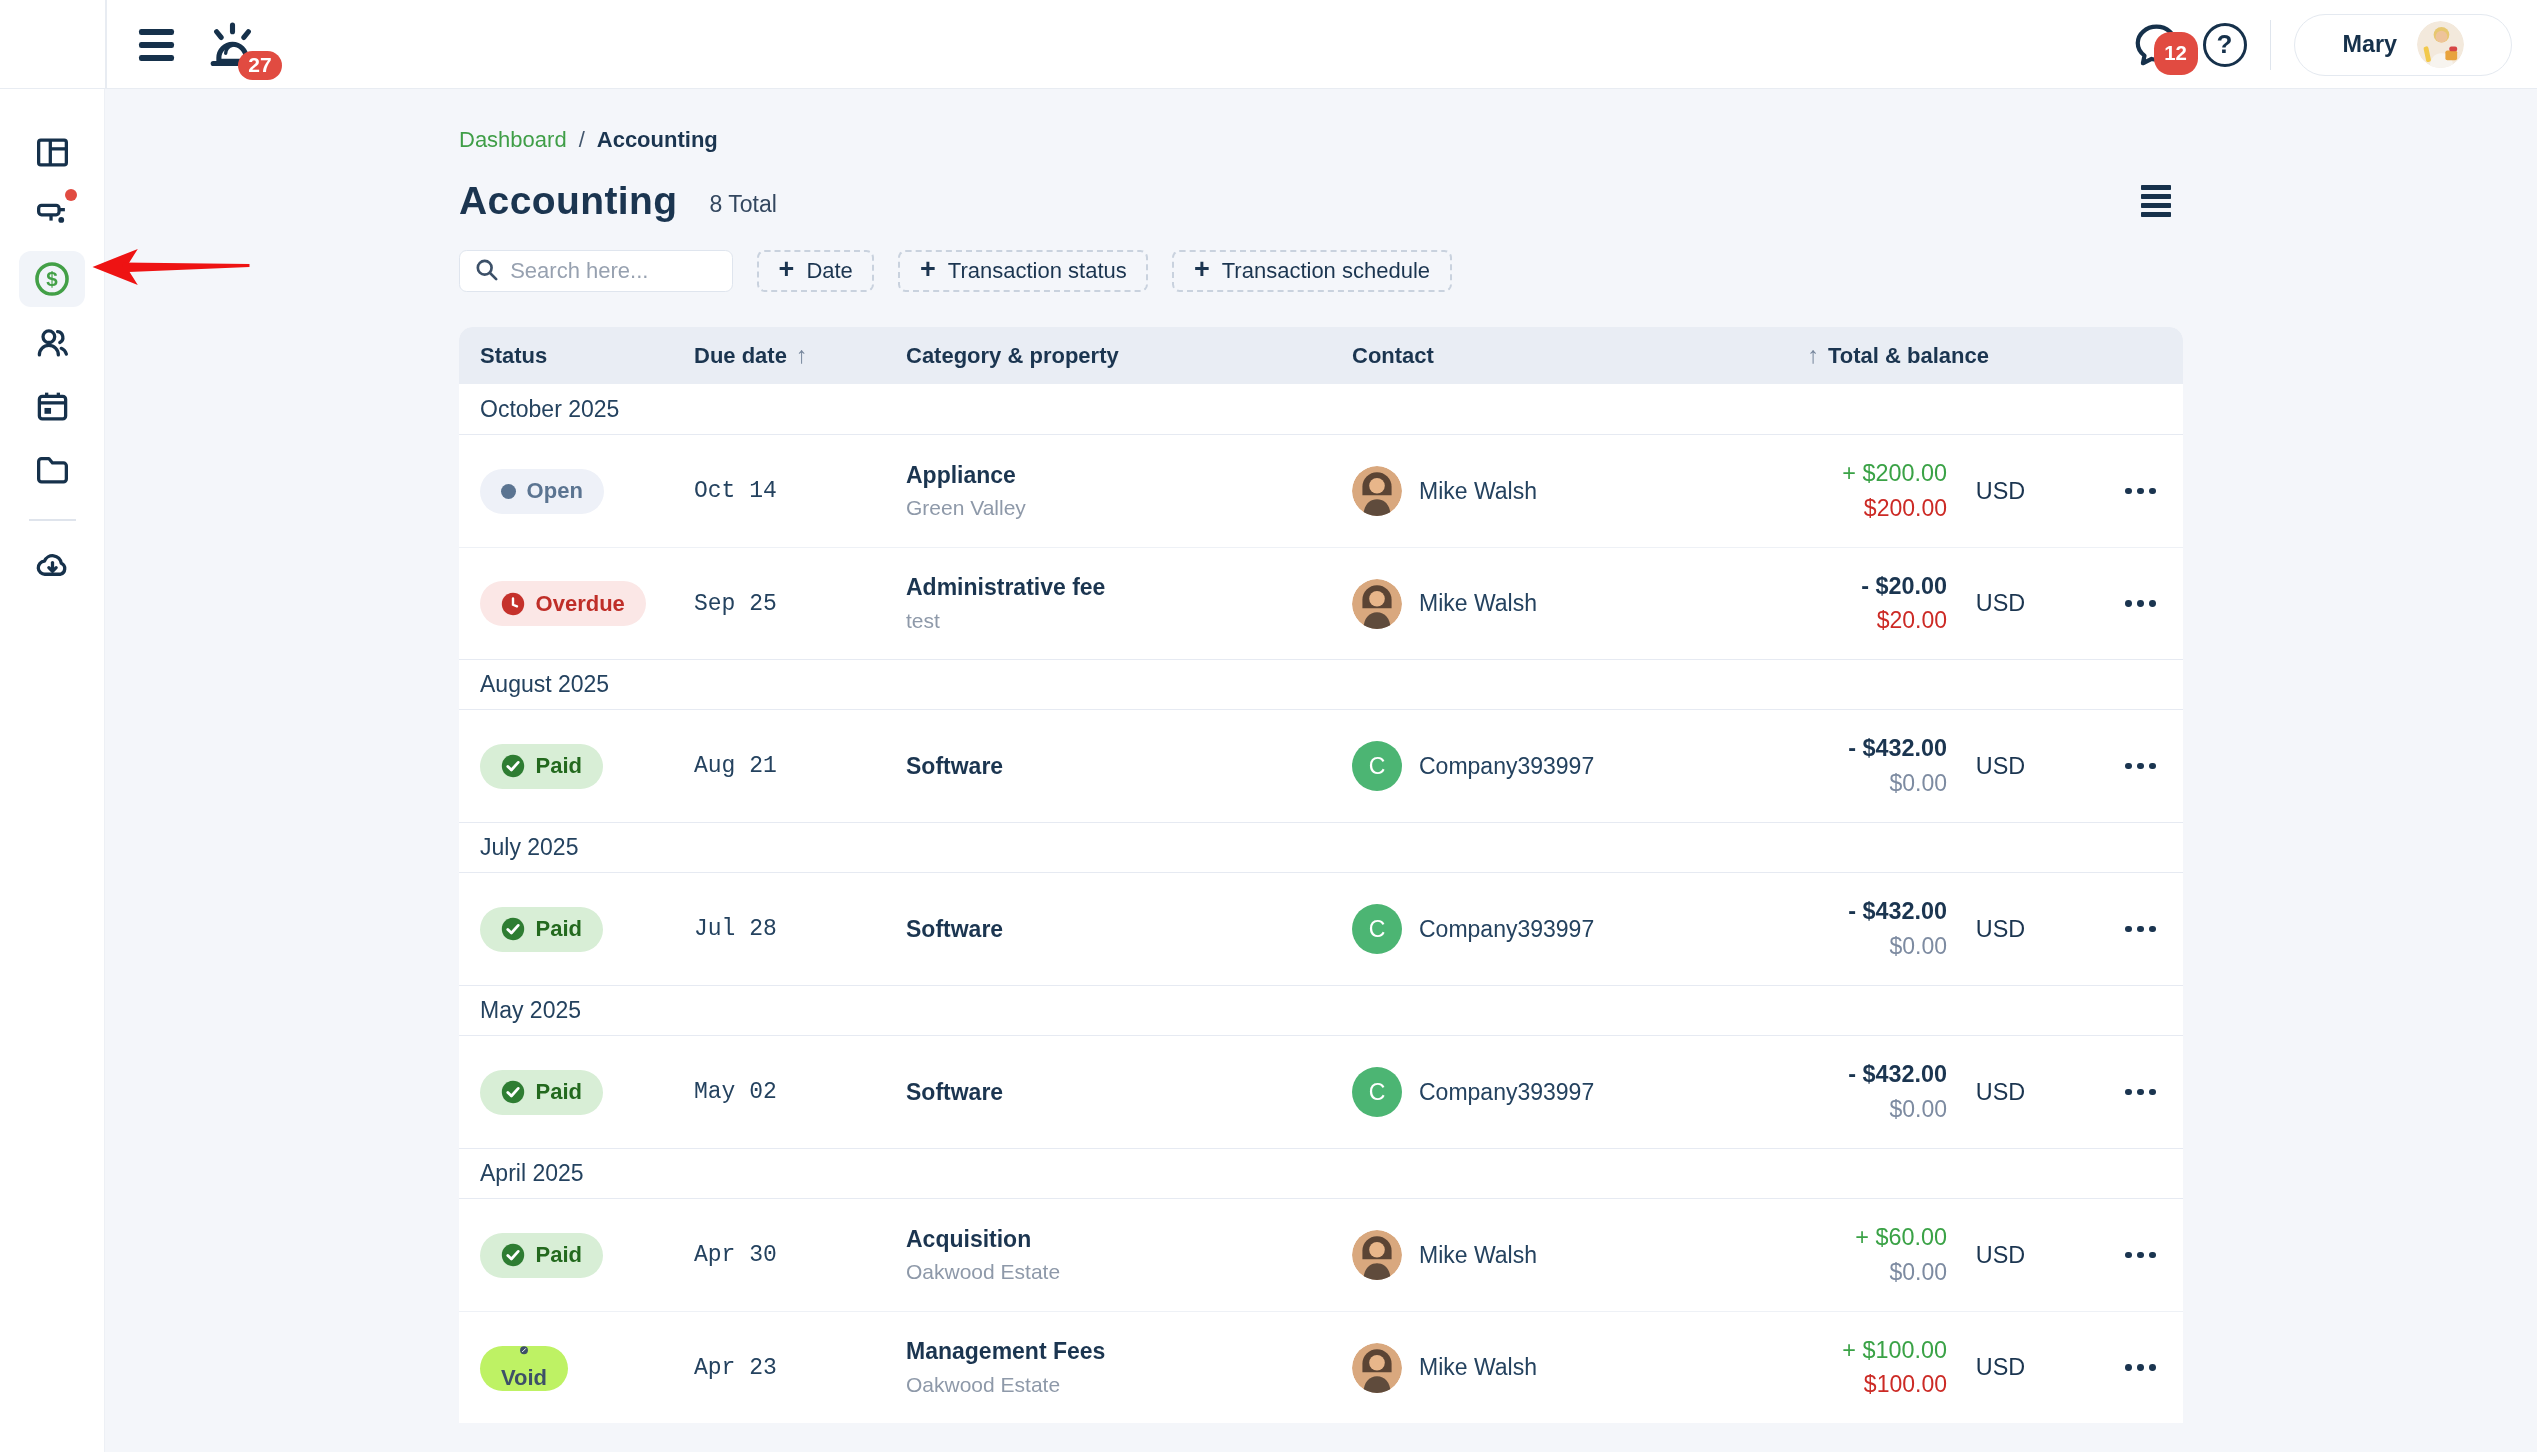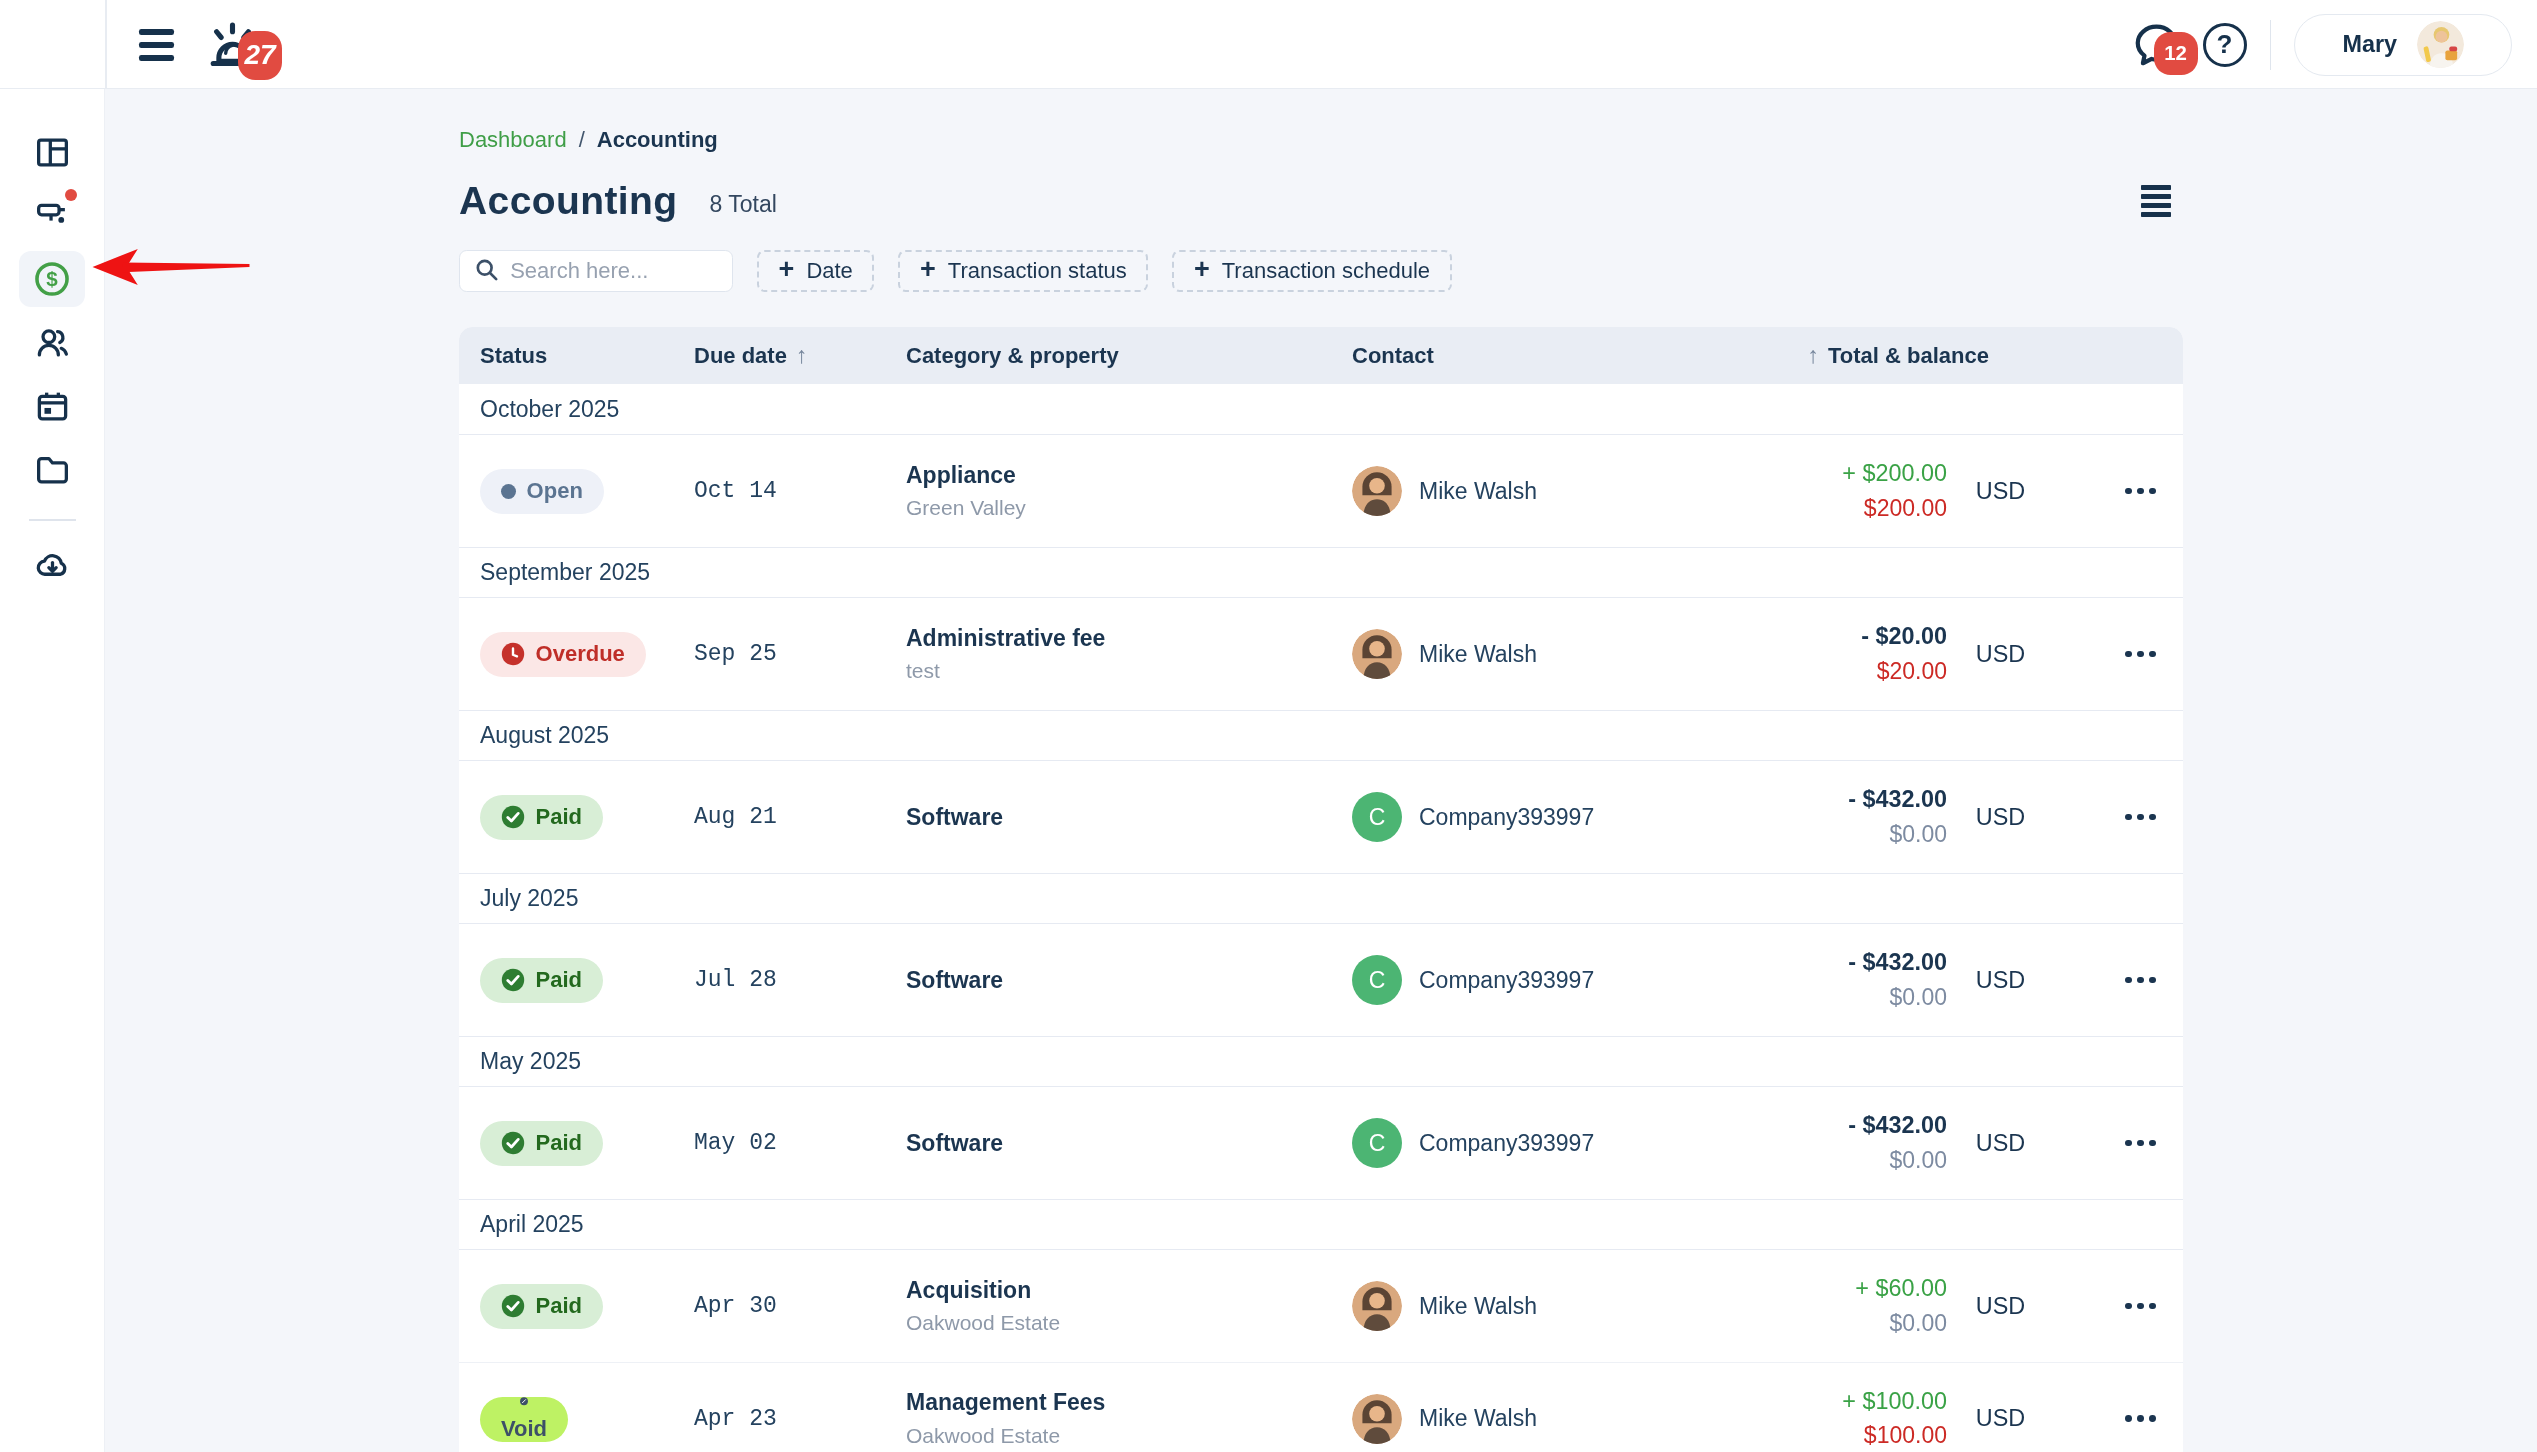--- a/index.html
+++ b/index.html
@@ -5,21 +5,21 @@
   * { margin:0; padding:0; box-sizing:border-box; }
   html,body { width:2538px; height:1452px; overflow:hidden; font-family:"Liberation Sans", sans-serif; background:#f4f6fa; color:#18344f; }
 
   
   .topbar { position:absolute; left:0; top:0; width:2538px; height:89px; background:#fff; border-bottom:1.5px solid #e8ecf2; z-index:40; }
   .topbar::before { content:""; position:absolute; left:105px; top:0; width:1.5px; height:100%; background:#e8ecf2; }
   .hamburger { position:absolute; left:139px; top:29px; width:35px; height:32px; display:flex; flex-direction:column; justify-content:space-between; cursor:pointer; }
   .hamburger span { display:block; height:6px; border-radius:2.3px; background:#16314b; }
   .alarm-wrap { position:absolute; left:203px; top:16.6px; width:70px; height:60px; }
   .badge-red { background:#e14b41; color:#fff; font-weight:bold; display:flex; align-items:center; justify-content:center; }
-  .alarm-badge { position:absolute; right:-9px; bottom:-3px; min-width:44px; height:49px; border-radius:17.4px; font-size:28px;font-style:italic; }
+  .alarm-badge { position:absolute; right:-9px; bottom:-3px; min-width:44px; height:29px; border-radius:17.4px; font-size:21px; }
   .topbar-right { position:absolute; right:26px; top:0; height:89px; display:flex; align-items:center; gap:23px; }
   .chat-wrap { position:relative; width:47px; height:45px; }
   .chat-badge { position:absolute; right:-18px; bottom:-7.6px; min-width:44px; height:43px; border-radius:16.6px; font-size:20.4px; }
   .help-btn { width:44px; height:44px; border-radius:50%; border:3.8px solid #16314b; display:flex; align-items:center; justify-content:center; font-size:26px; font-weight:bold; color:#16314b; background:#fff; }
   .top-divider { width:1.5px; height:50px; background:#dfe5ed; }
   .user-pill { width:218px; height:62px; border:1.5px solid #e4e9f0; border-radius:31px; background:#fff; display:flex; align-items:center; justify-content:center; gap:19.6px; cursor:pointer; }
   .user-name { font-size:23.4px; font-weight:bold; color:#16314b; }
   .user-avatar { width:47px; height:47px; border-radius:50%; overflow:hidden; flex:0 0 auto; }
 
   
@@ -330,23 +330,20 @@
       <span class="amt-bottom amt-red">$200.00</span>
     </div>
     <div class="cell-cur">USD</div>
     <div class="cell-menu">
             <i></i>
             <i></i>
             <i></i>
           </div>
   </div>
 
-  <div class="t-group">
-    <span>September 2025</span>
-  </div>
 
   <div class="t-grid t-row">
     <div>
       <span class="badge badge-overdue">
 
         <svg class="ico ico-clock" width="24" height="24" viewBox="0 0 30 30">
                 <circle cx="15" cy="15" r="14" fill="#c5312b"></circle>
                 <polyline points="15,8 15,16 20,18" fill="none" stroke="#fff" stroke-width="3" stroke-linecap="round"></polyline>
               </svg>
 

